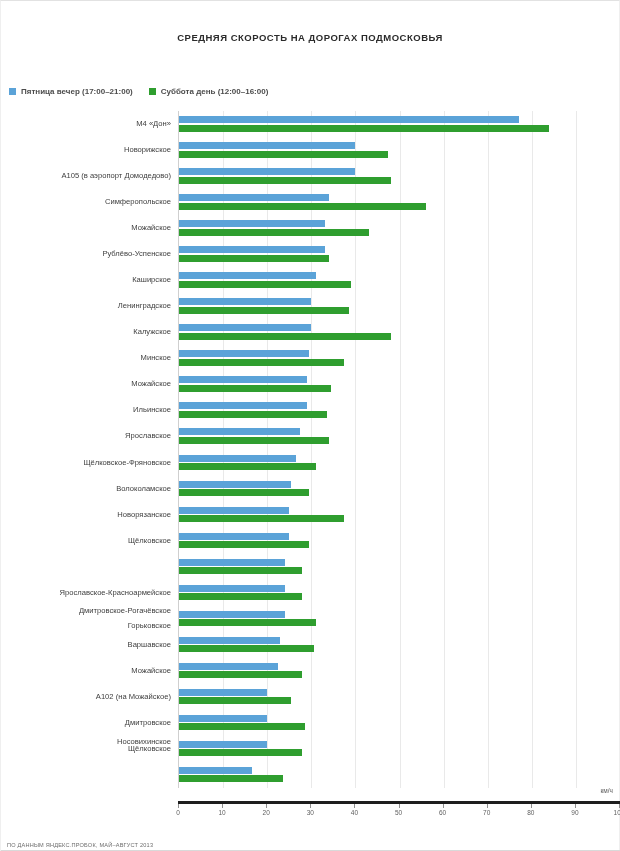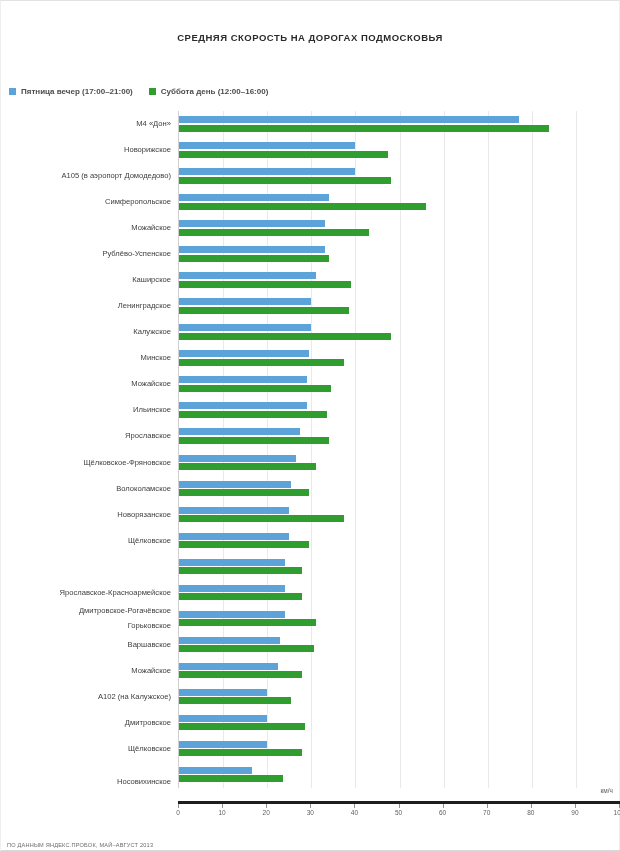--- a/index.html
+++ b/index.html
@@ -164,24 +164,24 @@
         <div class="cat-label" style="top: 320.481px;">Ярославское</div>
         <div class="cat-label" style="top: 346.519px;">Щёлковское-Фряновское</div>
         <div class="cat-label" style="top: 372.558px;">Волоколамское</div>
         <div class="cat-label" style="top: 398.596px;">Новорязанское</div>
         <div class="cat-label" style="top: 424.635px;">Щёлковское</div>
         <div class="cat-label" style="top: 450.673px; margin-top: 44px;">Дмитровское-Рогачёвское</div>
         <div class="cat-label" style="top: 476.712px;">Ярославское-Красноармейское</div>
         <div class="cat-label" style="top: 510px;">Горьковское</div>
         <div class="cat-label" style="top: 528.788px;">Варшавское</div>
         <div class="cat-label" style="top: 554.827px;">Можайское</div>
-        <div class="cat-label" style="top: 580.865px;">A102 (на Калужское)</div>
+        <div class="cat-label" style="top: 580.865px;">A102 (на Можайское)</div>
         <div class="cat-label" style="top: 606.904px;">Дмитровское</div>
         <div class="cat-label" style="top: 632.942px;">Щёлковское</div>
-        <div class="cat-label" style="top: 666px;">Носовихинское</div>
+        <div class="cat-label" style="top: 626px;">Носовихинское</div>
       </div>
     <div id="plot-area">
         <div class="gridline" style="left: 44.1px; background: rgb(233, 233, 233);"></div>
         <div class="gridline" style="left: 88.2px; background: rgb(233, 233, 233);"></div>
         <div class="gridline" style="left: 132.3px; background: rgb(233, 233, 233);"></div>
         <div class="gridline" style="left: 176.4px; background: rgb(233, 233, 233);"></div>
         <div class="gridline" style="left: 220.5px; background: rgb(233, 233, 233);"></div>
         <div class="gridline" style="left: 264.6px; background: rgb(233, 233, 233);"></div>
         <div class="gridline" style="left: 308.7px; background: rgb(233, 233, 233);"></div>
         <div class="gridline" style="left: 352.8px; background: rgb(233, 233, 233);"></div>

